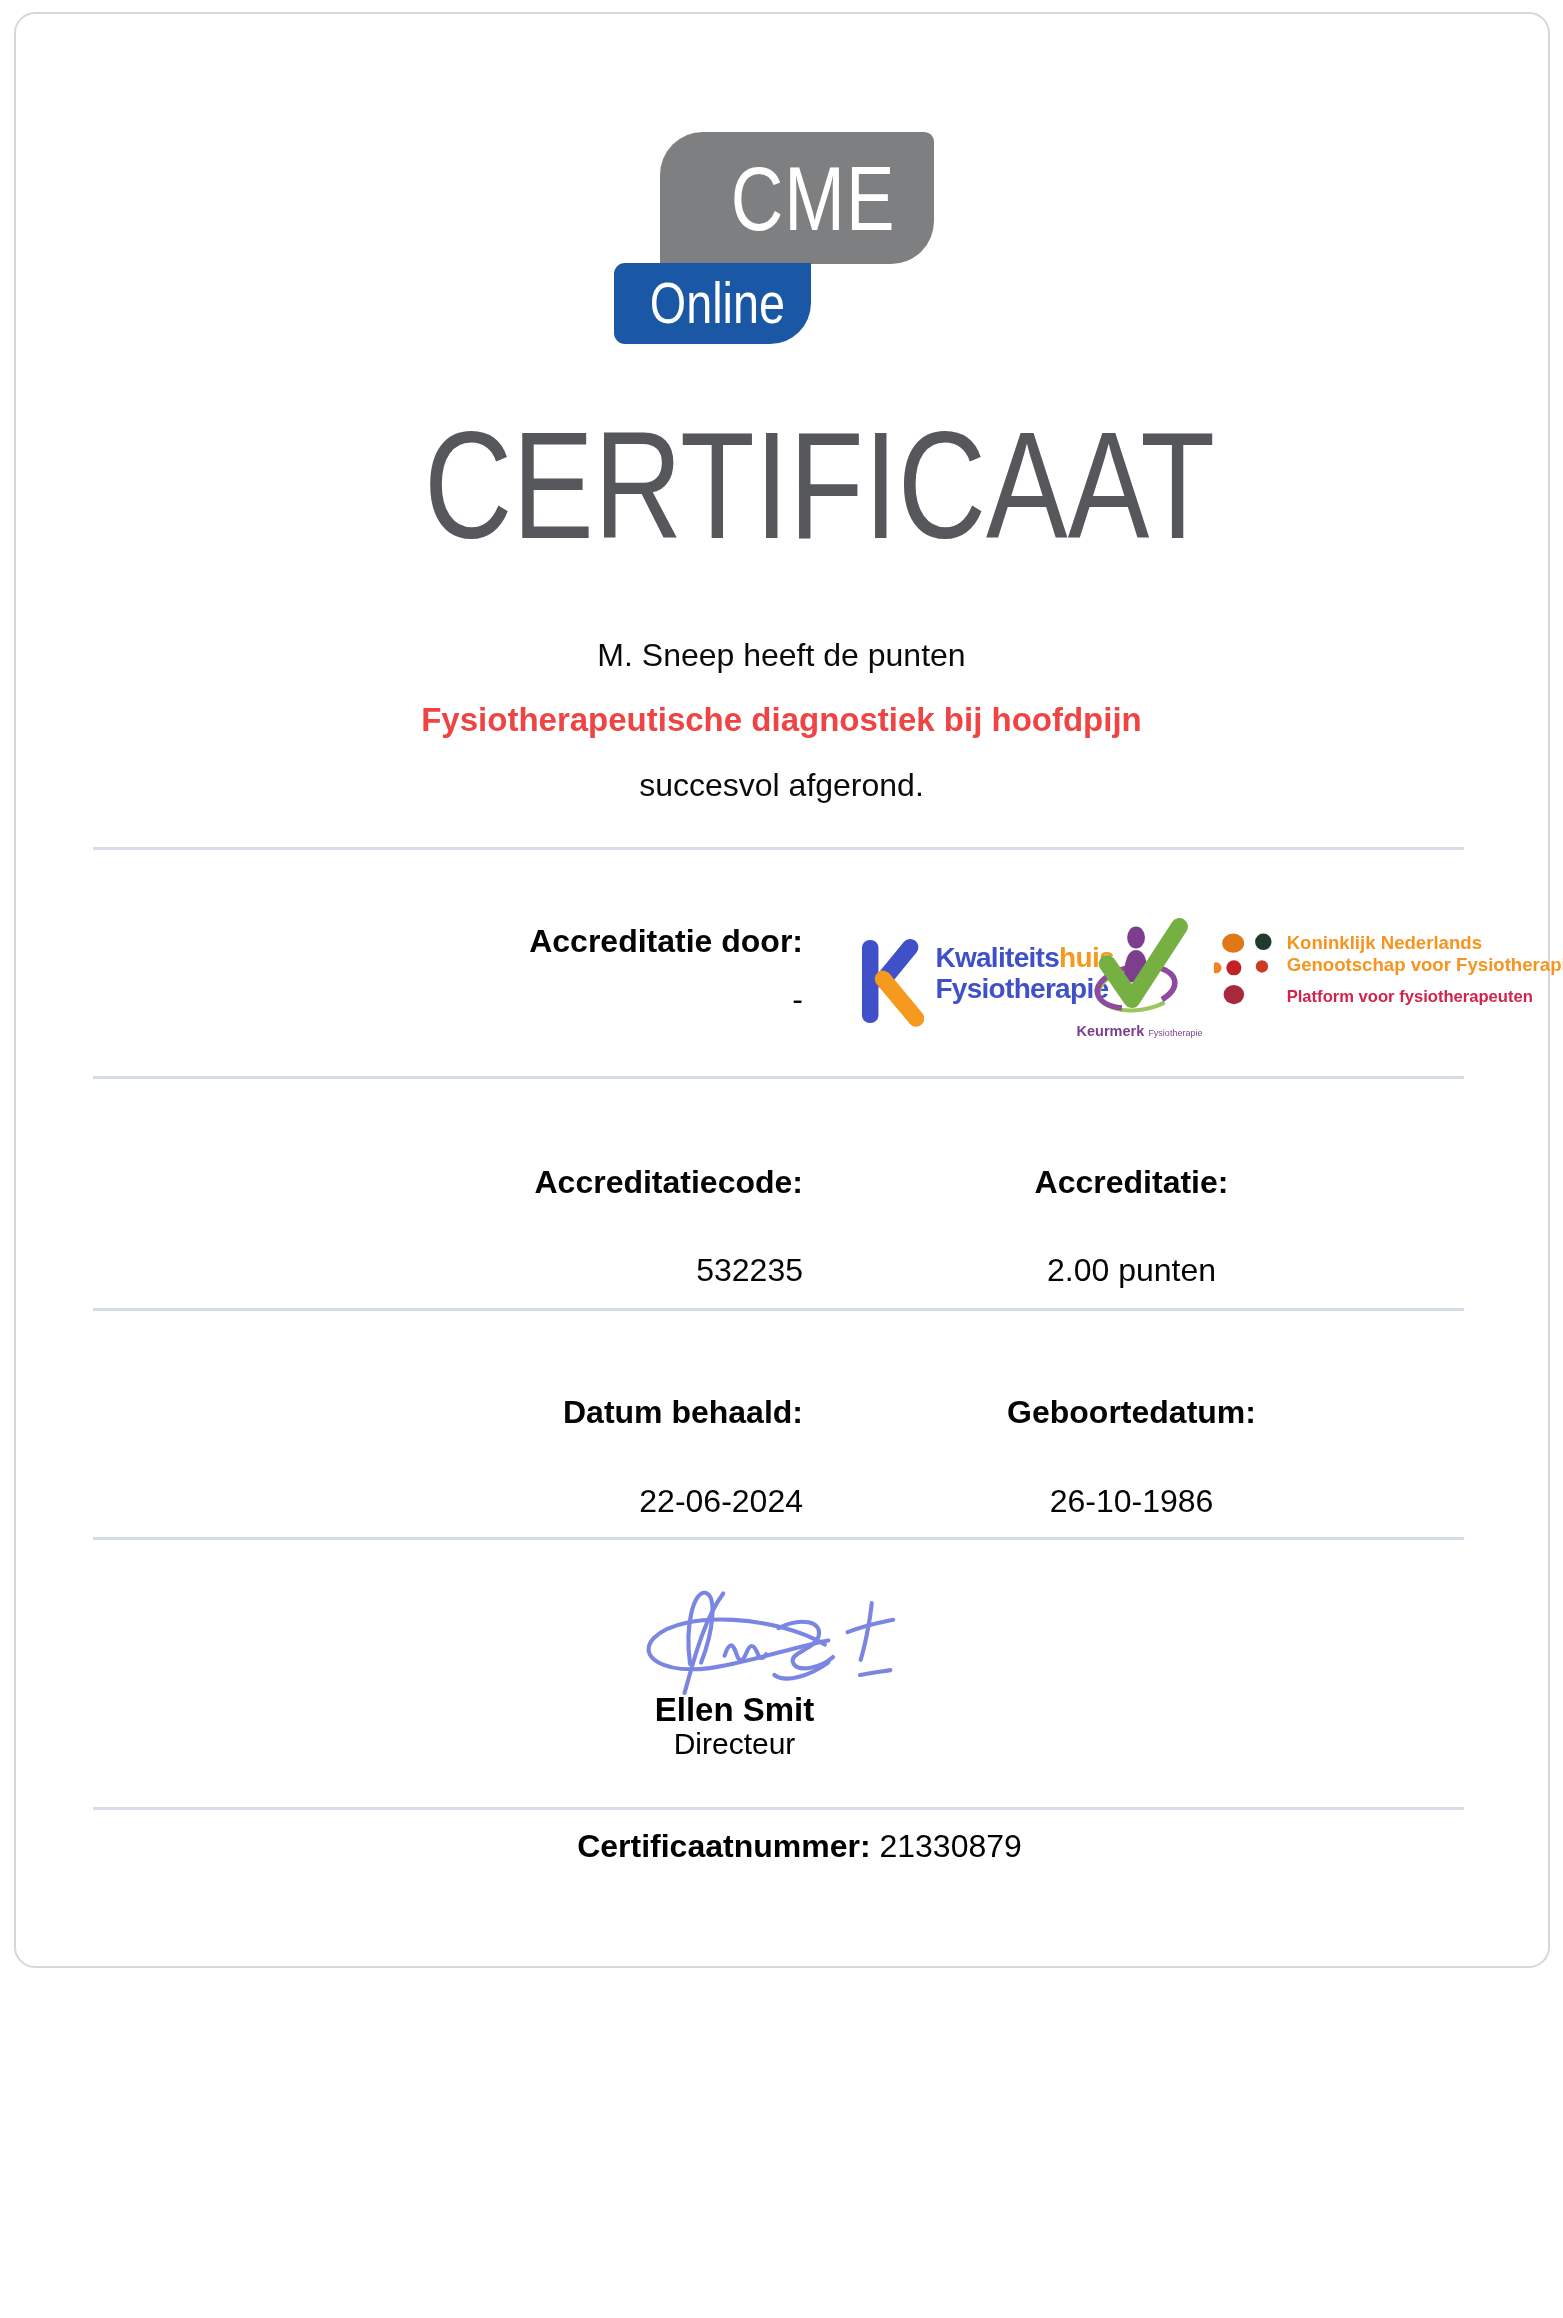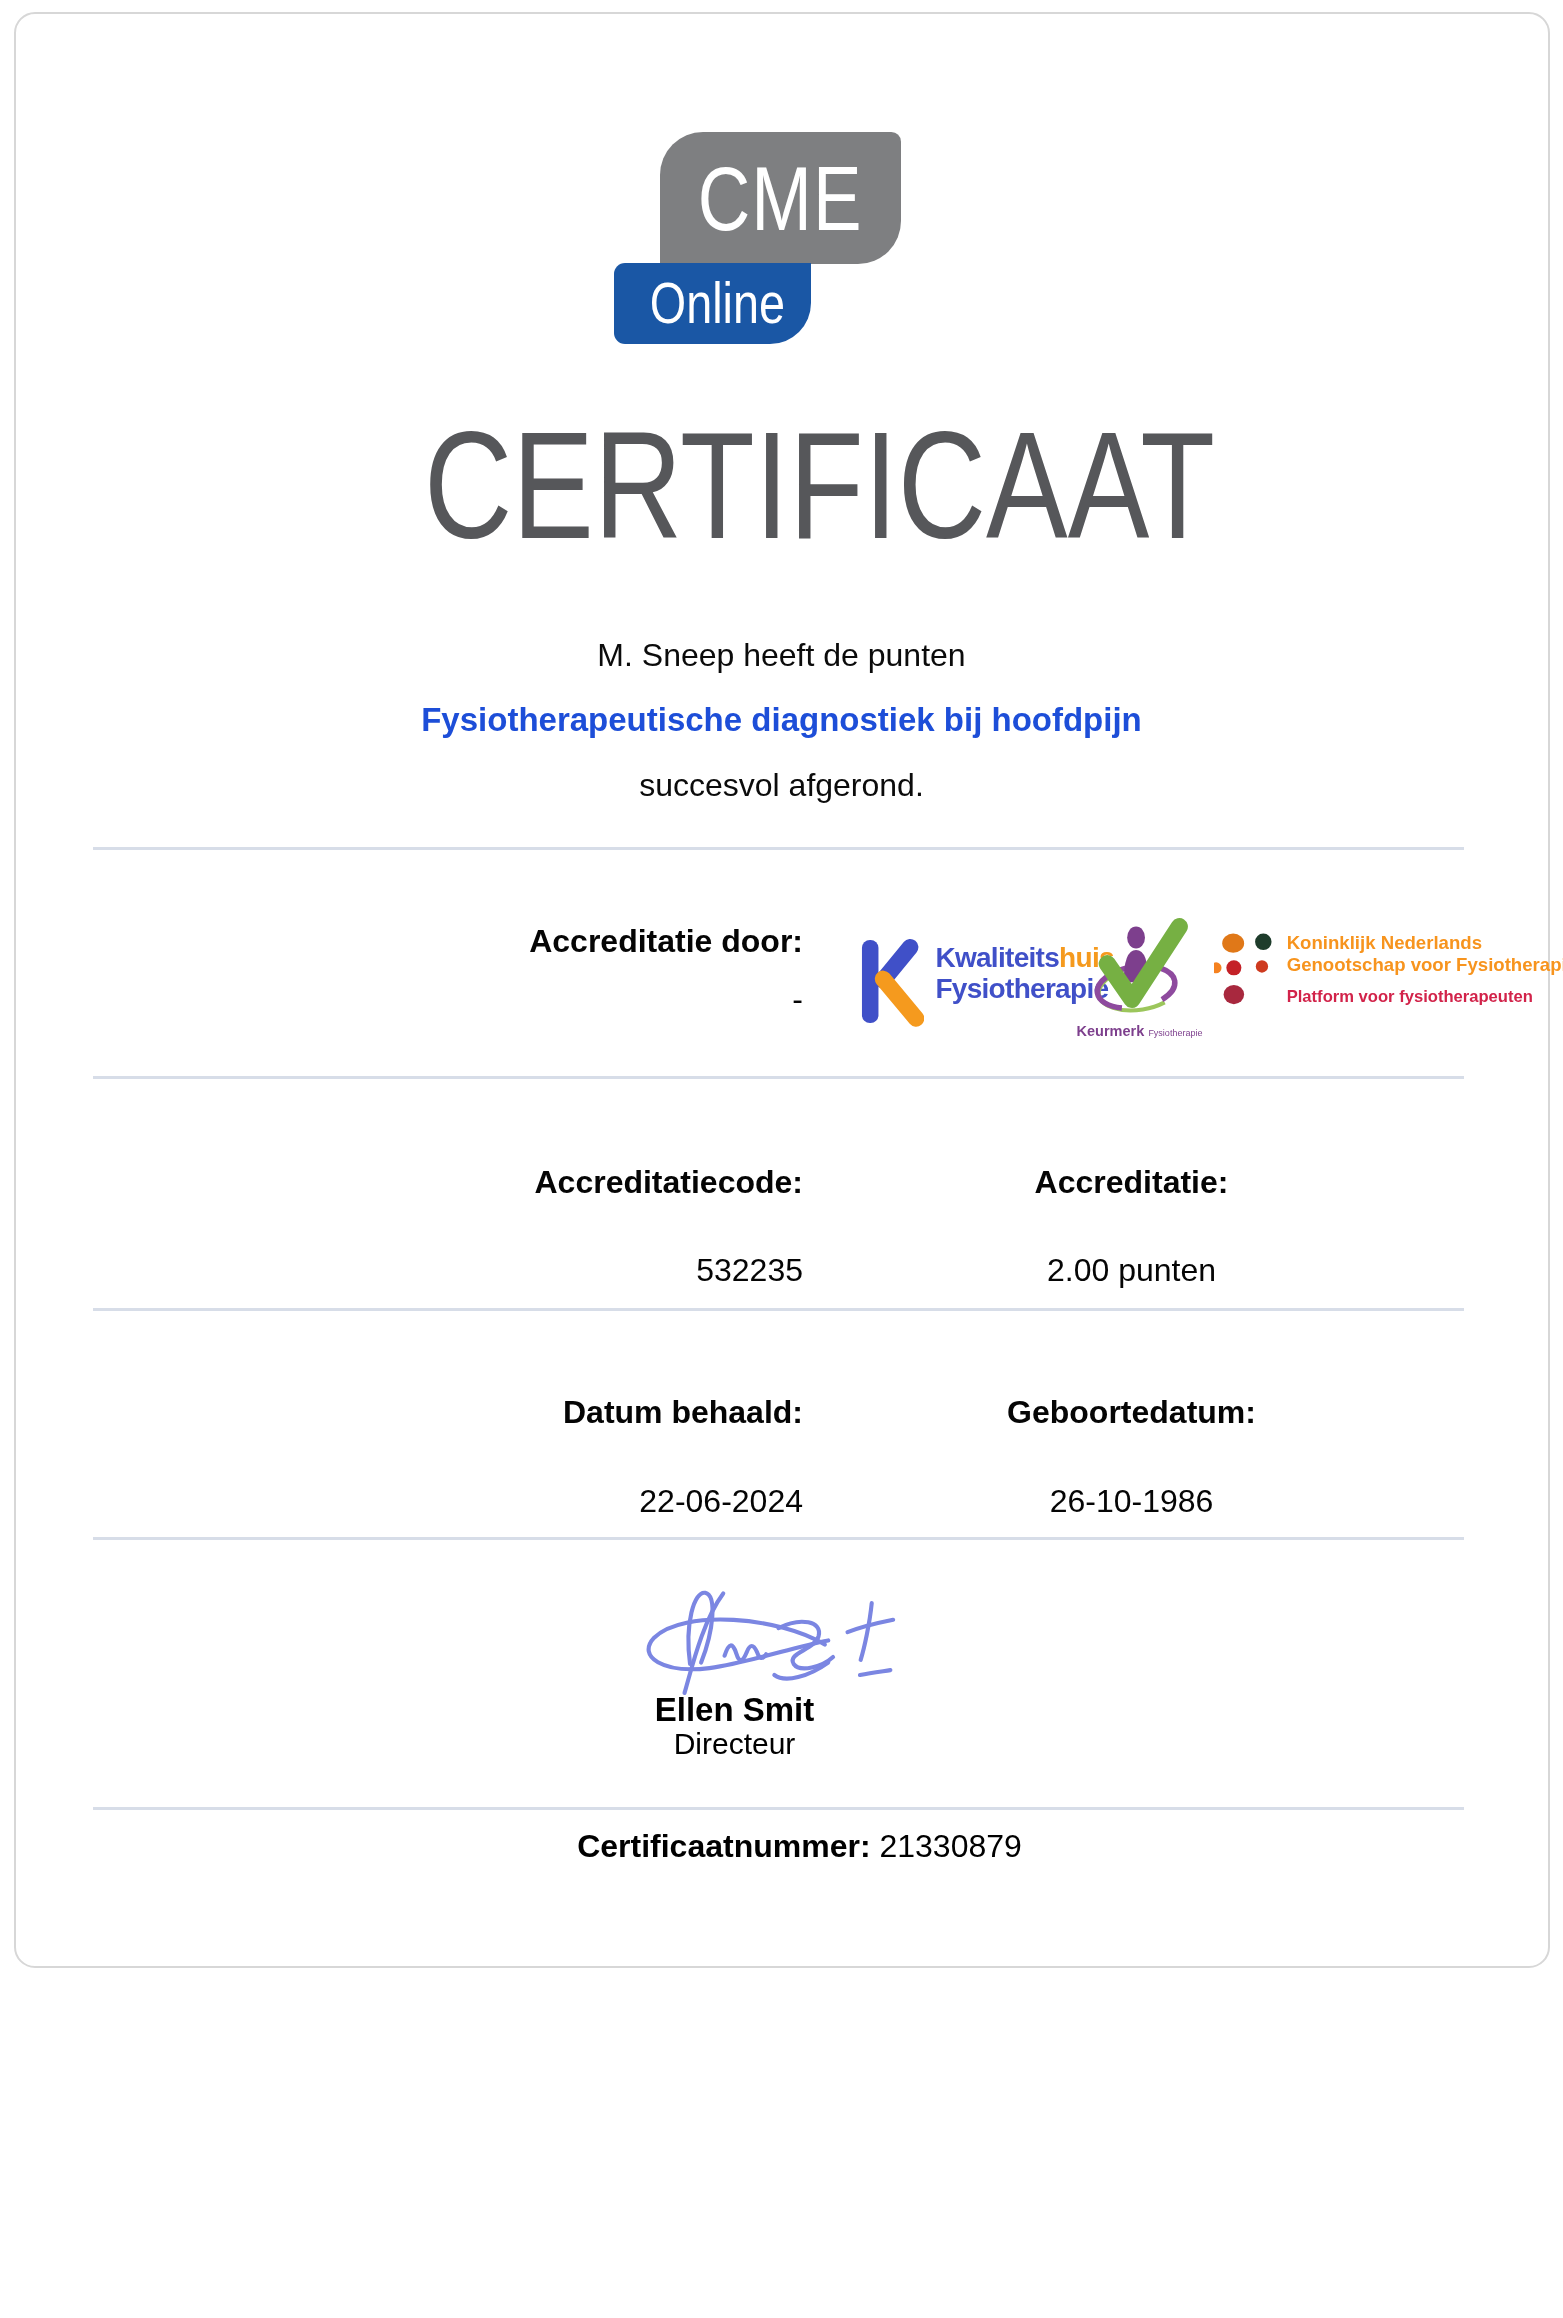--- a/index.html
+++ b/index.html
@@ -6,21 +6,21 @@
   body{width:1563px;height:2319px;position:relative;font-family:"Liberation Sans", sans-serif;color:#000;}
   #page{position:absolute;inset:0;background:#fff;overflow:hidden;}
 
   
   .frame{position:absolute;left:14px;top:12.4px;width:1532px;height:1952px;
          border:2.1px solid #d7d7d7;border-radius:21px;background:#fff;}
 
   
   .logo{position:absolute;left:614px;top:132px;width:290px;height:214px;}
   .logo .grey-box{position:absolute;left:46px;top:0;width:241px;height:132px;background:#7e7f81;
-                  border-radius:43px 9.7px 43px 0;display:flex;align-items:center;justify-content:center;}
+                  border-radius:43px 9.7px 43px 0;display:flex;align-items:center;justify-content:center;padding-left:33px;}
   .logo .grey-box span{color:#fff;font-size:91px;line-height:1;transform:scaleX(0.8);letter-spacing:1.4px;}
   .logo .blue-box{position:absolute;left:0;top:131px;width:188px;height:81px;background:#1a57a5;
                   border-radius:11px 0 41px 11px;display:flex;align-items:center;justify-content:center;padding-left:9px;}
   .logo .blue-box span{color:#fff;font-size:57px;line-height:1;transform:scaleX(0.82);}
 
   .cert-title{position:absolute;left:0;top:408px;width:1563px;text-align:center;
               font-size:153px;line-height:1;color:#56575a;white-space:nowrap;padding-left:38px;}
   .cert-title span{display:inline-block;transform:scaleX(0.8);}
 
   .intro-line{position:absolute;left:0;width:1563px;text-align:center;font-size:32px;color:#0b0b0b;}
@@ -72,21 +72,21 @@
     <div class="blue-box">
       <span>Online</span>
     </div>
   </div>
 
   <div class="cert-title">
     <span>CERTIFICAAT</span>
   </div>
 
   <div class="intro-line intro-name">M. Sneep heeft de punten</div>
-  <div class="intro-line intro-course" style="color:#1d4ed8;">Fysiotherapeutische diagnostiek bij hoofdpijn</div>
+  <div class="intro-line intro-course" style="color:#ef4444;">Fysiotherapeutische diagnostiek bij hoofdpijn</div>
   <div class="intro-line intro-done">succesvol afgerond.</div>
 
   <div class="divider" style="top:847px;"></div>
 
   <div class="col-left field-label" style="top:923px;">Accreditatie door:</div>
   <div class="col-left field-value" style="top:981px;">-</div>
 
   <div class="logos-row">
 
     <div class="kwal">

